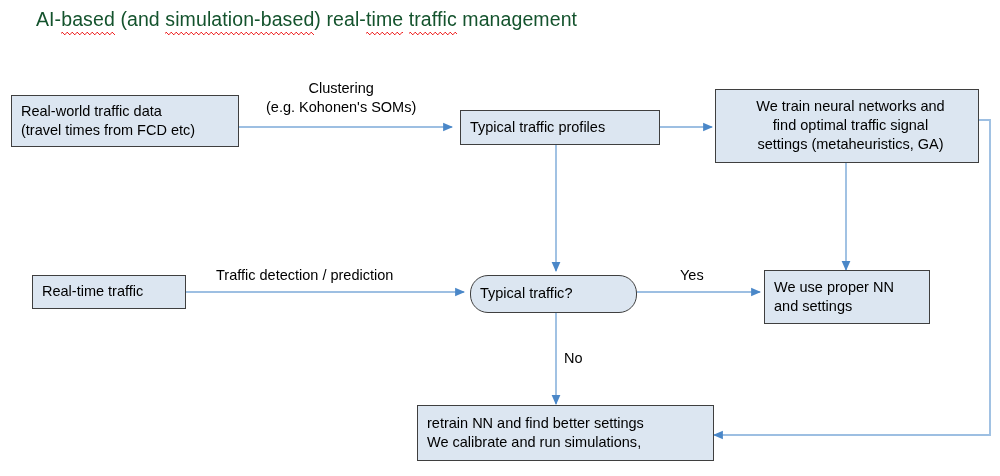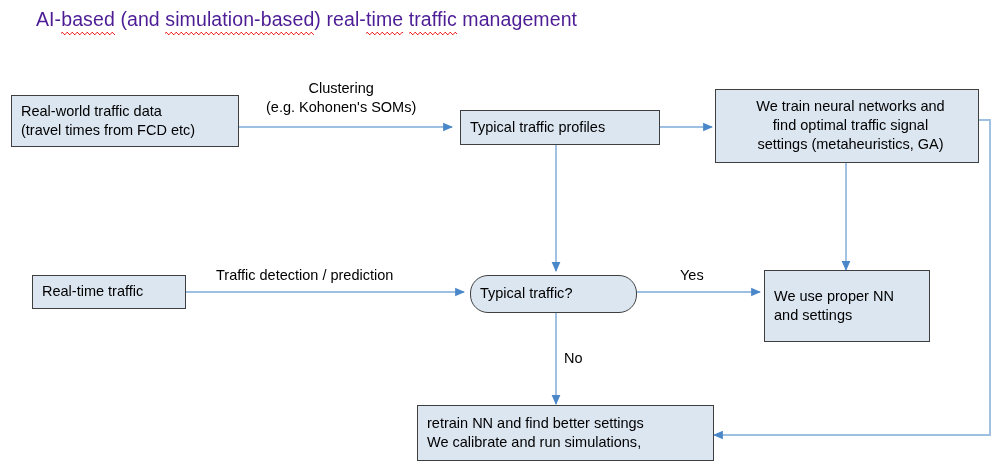--- a/index.html
+++ b/index.html
@@ -27,21 +27,21 @@
 
   
   .slide-title {
     position: absolute;
     left: 36px;
     top: 6px;
     font-size: 19.5px;
     line-height: 26px;
     letter-spacing: 0.1px;
     white-space: nowrap;
-    color: #4c1d95;
+    color: #14532d;
   }
 
   
   #connectors {
     position: absolute;
     left: 0; top: 0;
     width: 1000px;
     height: 476px;
     pointer-events: none;
   }
@@ -153,21 +153,21 @@
   </div>
 
   <div class="node" style="left:32px; top:275px; width:154px; height:34px;">
     <span class="line">Real-<span class="sq">time</span> <span class="sq">traffic</span></span>
   </div>
 
   <div class="node" style="left:470px; top:275px; width:167px; height:38px;border-radius:18px;">
     <span class="line"><span class="sq">Typical</span> <span class="sq">traffic</span>?</span>
   </div>
 
-  <div class="node" style="left:764px; top:270px; width:166px; height:72px;">
+  <div class="node" style="left:764px; top:270px; width:166px; height:54px;">
     <span class="line">We <span class="sq">use</span> <span class="sq">proper</span> NN</span>
     <span class="line">and <span class="sq">settings</span></span>
   </div>
 
   <div class="node" style="left:417px; top:405px; width:297px; height:56px;">
     <span class="line"><span class="sq">retrain</span> NN and <span class="sq">find</span> <span class="sq">better</span> <span class="sq">settings</span></span>
     <span class="line">We <span class="sq">calibrate</span> and run <span class="sq">simulations</span>,</span>
   </div>
 
   <div class="edge-label" style="left:266px; top:79px;">

